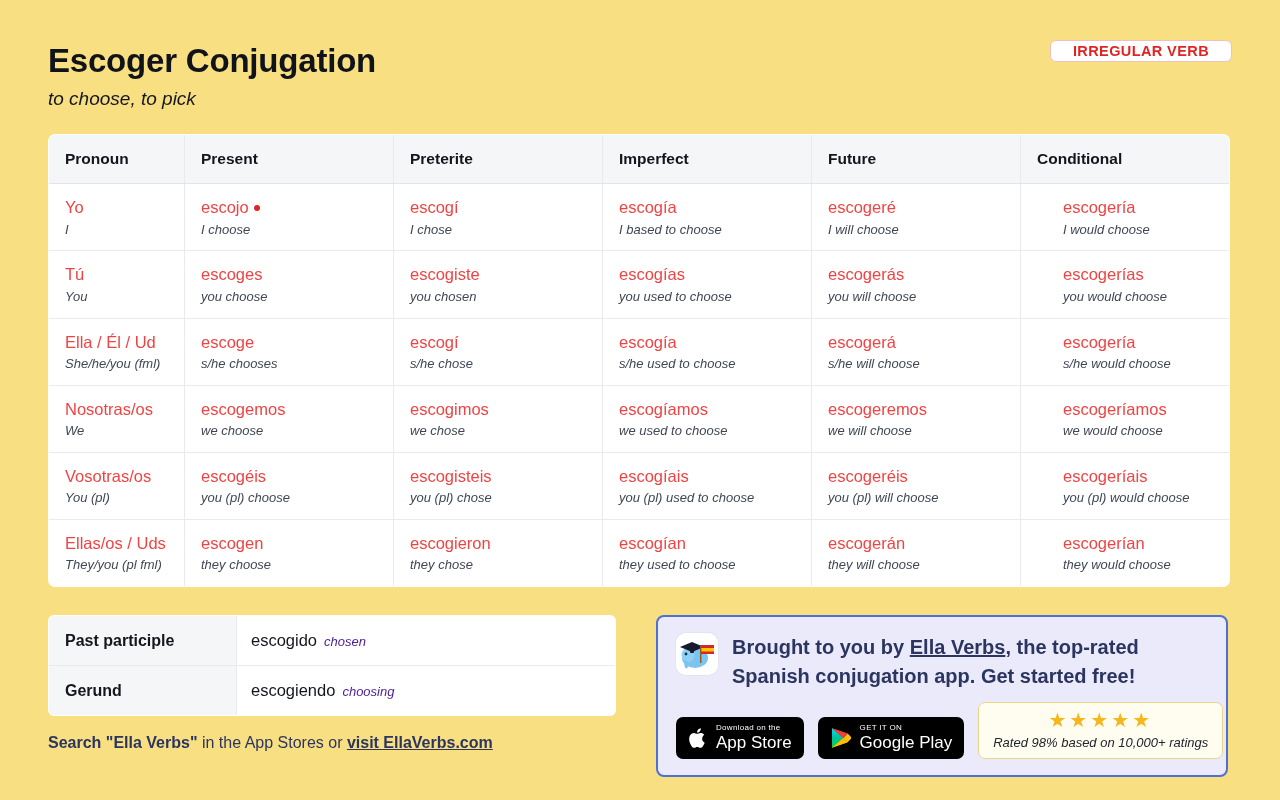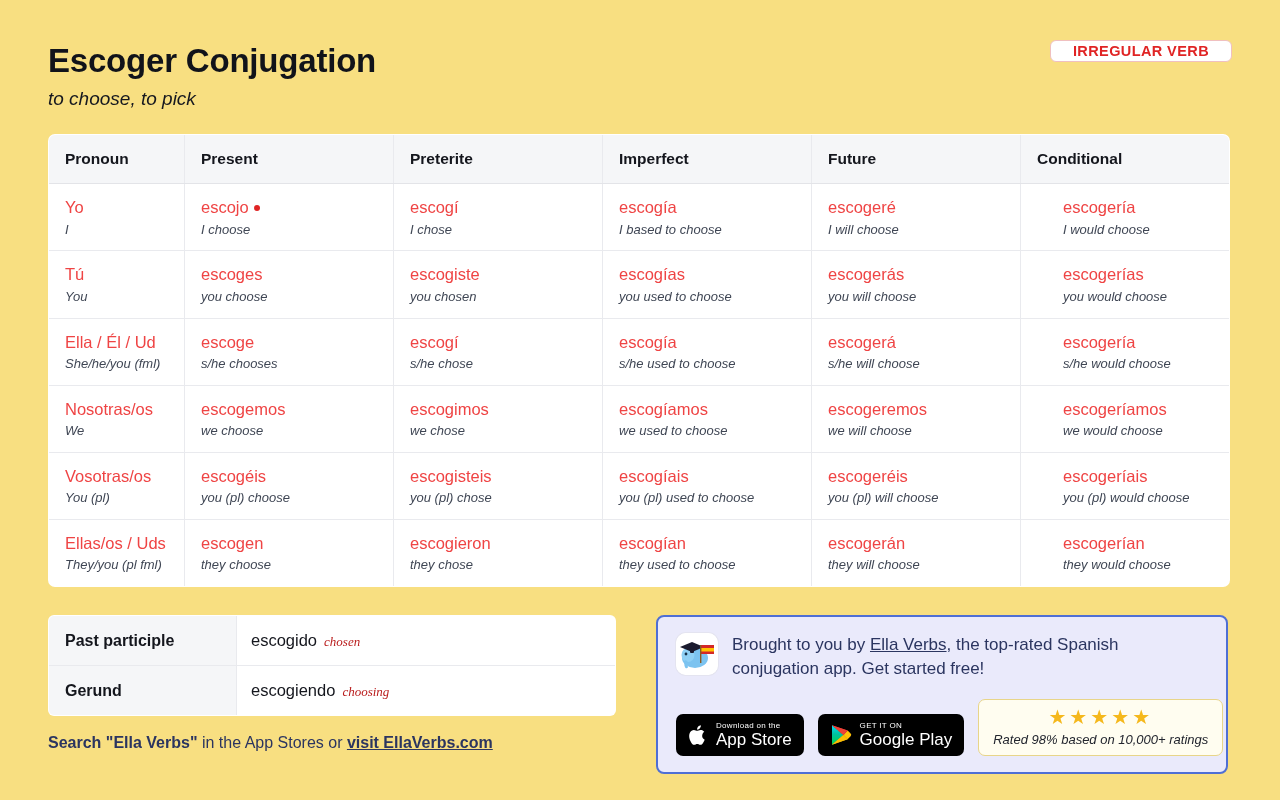--- a/index.html
+++ b/index.html
@@ -132,23 +132,22 @@
     font-size: 16px;
     color: #14161d;
     padding: 15px 0 15px 16px;
     border-right: 1px solid #e9eaee;
   }
   .forms-value { padding: 15px 0 15px 14px; }
   .forms-value .fes { font-size: 16.5px; color: #14161d; }
   .forms-value .fen {
     font-size: 13px;
     font-style: italic;
-    color: #b91c1c;
+    color: #4c1d95;
     margin-left: 7px;
-    font-family: Liberation Serif, serif;
   }
 
   .search-line {
     margin-top: 18px;
     font-size: 16px;
     color: #2b3560;
   }
   .search-line b { font-weight: 700; }
   .search-line .lnk {
     font-weight: 700;
@@ -168,32 +167,32 @@
   .app-icon {
     width: 42px; height: 42px;
     border-radius: 10px;
     background: #ffffff;
     flex: 0 0 42px;
     position: relative;
     overflow: hidden;
     box-shadow: 0 0 0 1px #e4e4f0;
   }
   .promo-text {
-    font-size: 17px;
-    font-weight: 400;
+    font-size: 20px;
+    font-weight: 700;
     color: #2b3560;
     line-height: 1.42;
   }
   .promo-text .lnk { text-decoration: underline; }
 
   .promo-bottom {
     display: flex;
     align-items: flex-end;
     gap: 14px;
-    margin-top: 18px;
+    margin-top: 12px;
   }
 
   .store-badge {
     background: #000000;
     border-radius: 7px;
     height: 42px;
     display: flex;
     align-items: center;
     gap: 8px;
     padding: 0 12px;

